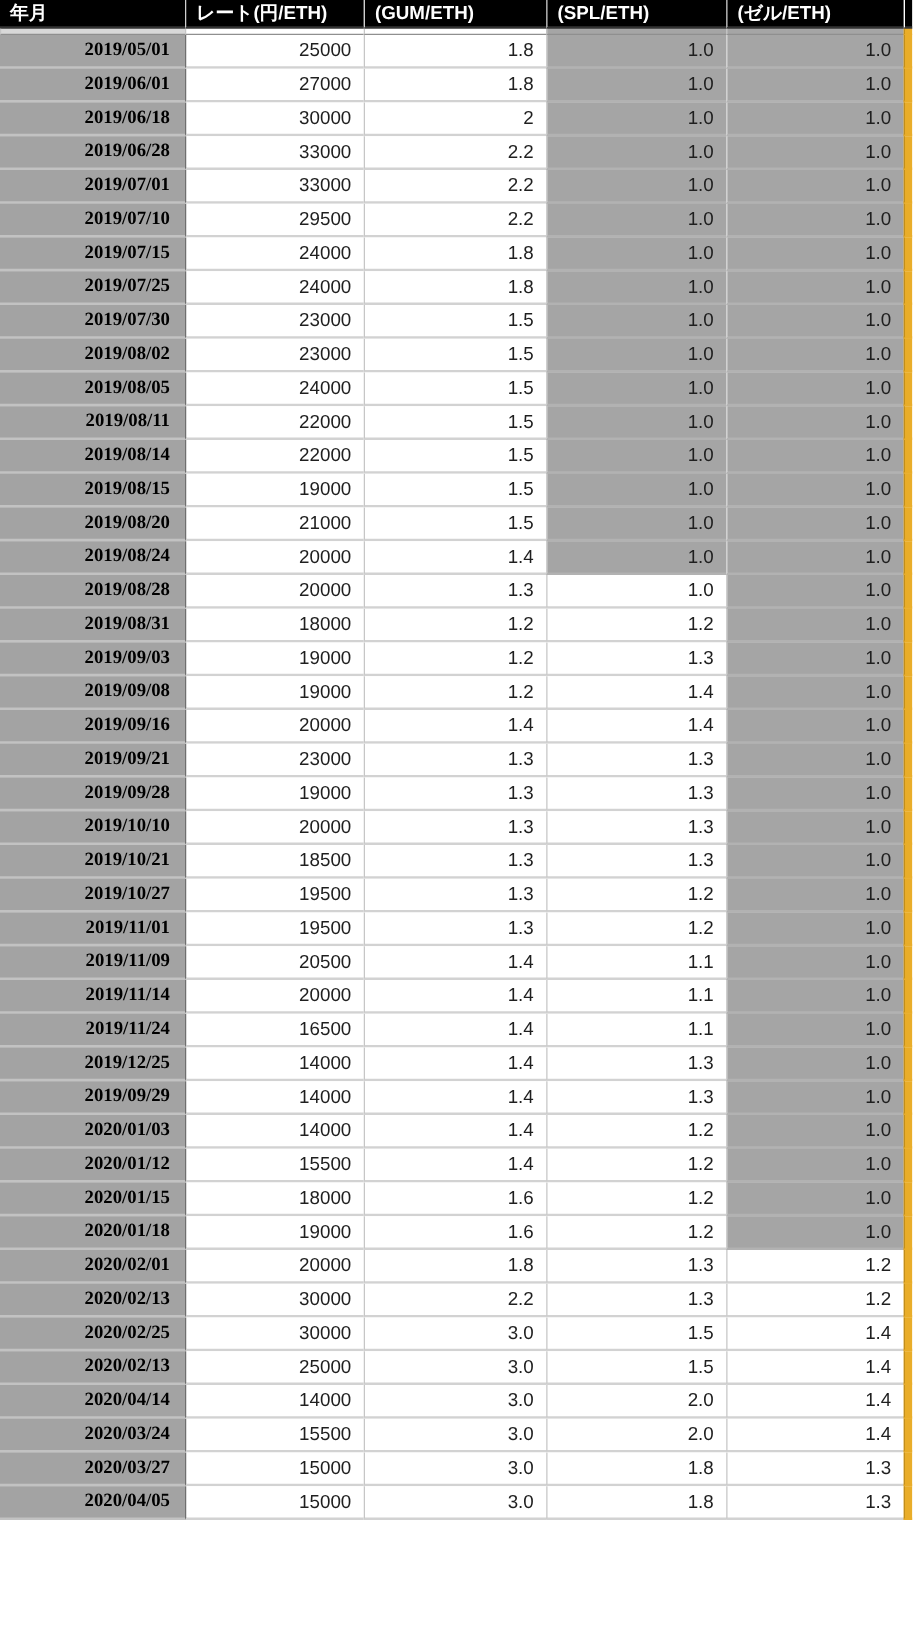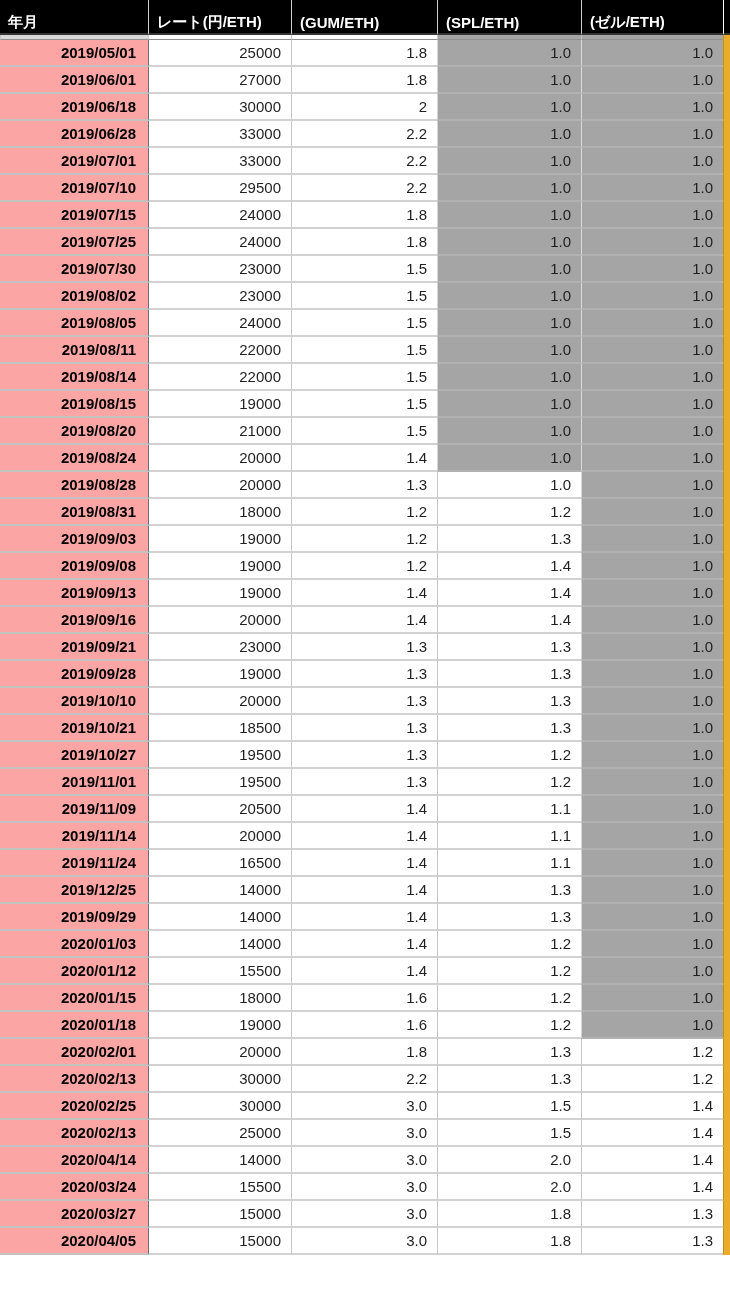--- a/index.html
+++ b/index.html
@@ -4,40 +4,40 @@
 <style>
   html,body{margin:0;padding:0;background:#ffffff;}
   body{width:730px;height:1300px;overflow:hidden;font-family:"Liberation Sans",sans-serif;}
   .sheet{width:730px;height:1300px;overflow:hidden;background:#ffffff;}
   table{border-collapse:separate;border-spacing:0;table-layout:fixed;width:730px;}
 
   
   th{
     background:#000000;color:#ffffff;
     font-size:15px;font-weight:bold;text-align:left;
-    height:21px;padding:12px 0 0 8px;margin:0;
+    height:21px;padding:0 0 0 8px;margin:0;
     border-bottom:2px solid #333333;border-left:1px solid #cfcfcf;
     overflow:hidden;white-space:nowrap;
   }
   th:first-child{border-left:none;}
   th.strip-h{padding:0;border-left:1px solid #ffffff;}
 
   
   tr.mini td{height:4px;padding:0;border-bottom:1px solid #8f8f8f;font-size:0;line-height:0;}
 
   
   td{
     font-size:15px;color:#1f1f1f;background:#ffffff;
     height:25px;padding:0 10px 0 0;text-align:right;vertical-align:middle;
     border-bottom:2px solid #d2d2d2;border-left:1px solid #c6c6c6;
     overflow:hidden;white-space:nowrap;
   }
   td.date{
-    background:#fca5a5;font-weight:bold;color:#000000;
-    padding-right:12px;border-left:none;border-bottom:2px solid #c2c2c2;
+    background:#a3a3a3;font-weight:bold;color:#000000;
+    padding-right:12px;border-left:none;border-bottom:2px solid #c2c2c2;font-family:Liberation Serif, serif;
   }
   td.rate{border-left:1px solid #6f6f6f;margin-left:40px;}
   td.gray{background:#a5a5a5;border-bottom:2px solid #b2b2b2;border-left:1px solid #d4d4d4;}
   td.gray + td.gray{border-left:1px solid #dadada;}
 
   
   td.strip{
     background:#e9ad29;padding:0;
     border-left:1px solid #c18e1c;border-bottom:2px solid #e9ad29;
   }
@@ -232,28 +232,20 @@
   </tr>
         <tr>
     <td class="date">2019/09/08</td>
     <td class="rate">19000</td>
     <td class="gum">1.2</td>
     <td class="spl">1.4</td>
     <td class="zel gray">1.0</td>
     <td class="strip"></td>
   </tr>
         <tr>
-    <td class="date">2019/09/13</td>
-    <td class="rate">19000</td>
-    <td class="gum">1.4</td>
-    <td class="spl">1.4</td>
-    <td class="zel gray">1.0</td>
-    <td class="strip"></td>
-  </tr>
-        <tr>
     <td class="date">2019/09/16</td>
     <td class="rate">20000</td>
     <td class="gum">1.4</td>
     <td class="spl">1.4</td>
     <td class="zel gray">1.0</td>
     <td class="strip"></td>
   </tr>
         <tr>
     <td class="date">2019/09/21</td>
     <td class="rate">23000</td>

